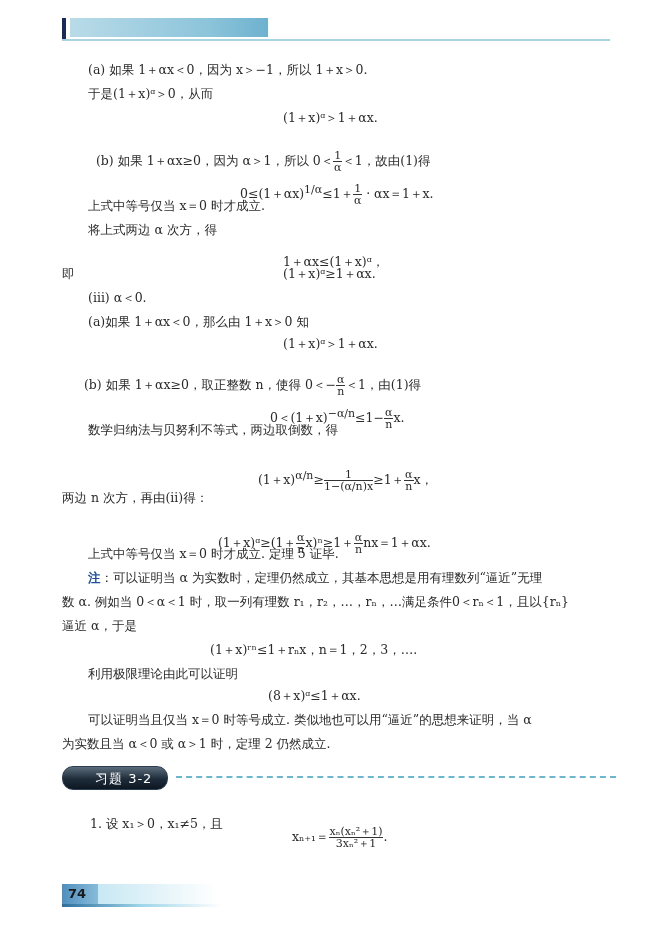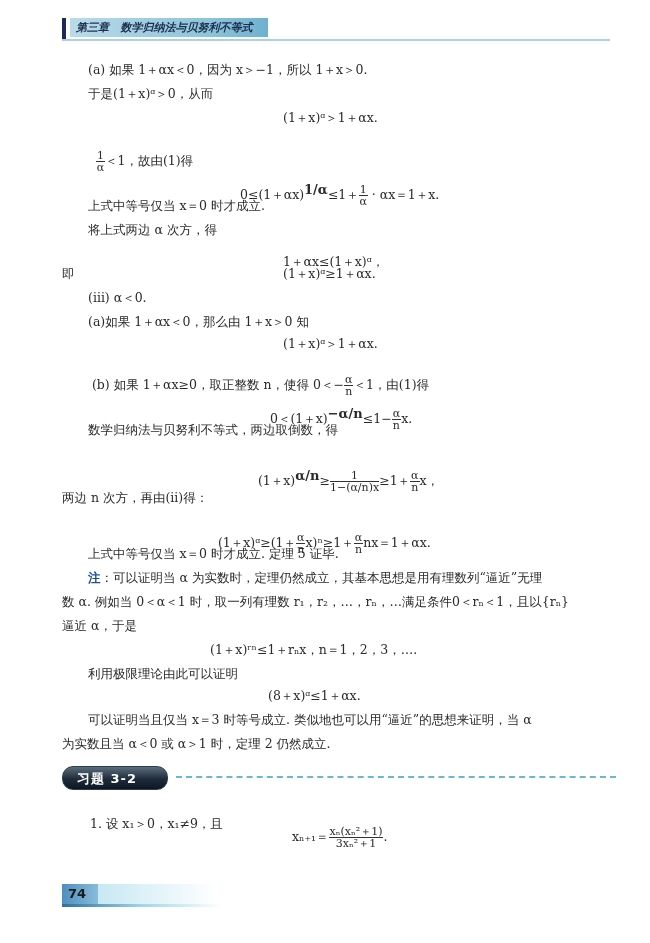--- a/index.html
+++ b/index.html
@@ -9,72 +9,71 @@
   .hdr .bar{position:absolute;left:0;top:0;width:4px;height:21px;background:#1a2a5c;}
   .hdr .band{position:absolute;left:8px;top:0;width:198px;height:19px;
        background:linear-gradient(90deg,#b9dbe8 0%,#8cc4da 70%,#6eb1cf 100%);}
   .hdr .title{position:absolute;left:14px;top:2px;font-family:"DejaVu Sans",sans-serif;
        font-size:11px;font-style:italic;font-weight:bold;color:#1d2e4e;white-space:pre;}
   .hdr .rule{position:absolute;left:0;top:21px;width:548px;height:2px;background:#a9d3de;}
   .line{position:absolute;font-size:12.5px;white-space:pre;line-height:16px;}
   .frac{display:inline-block;vertical-align:middle;text-align:center;font-size:11px;line-height:11px;}
   .frac .n{display:block;border-bottom:1px solid #333;padding:0 1px;}
   .frac .d{display:block;}
-  sup{font-size:13px;font-weight:bold;}
+  sup{font-size:11px;}
   .note{color:#1d4f9a;font-weight:bold;}
   .ex{position:absolute;left:62px;top:766px;width:548px;height:24px;}
   .ex .pill{position:absolute;left:0;top:0;width:104px;height:22px;border-radius:11px;
        background:linear-gradient(180deg,#5b6c7a 0%,#1e2c3a 55%,#0d1722 100%);
        border:1px solid #2c3e52;}
-  .ex .pill span{position:absolute;left:14px;top:3px;font-family:"DejaVu Sans",sans-serif;
-       font-weight:bold;font-size:13px;color:#fff;letter-spacing:1px;}
+  .ex .pill span{position:absolute;left:32px;top:3px;font-family:"DejaVu Sans",sans-serif;
+       font-weight:normal;font-size:13px;color:#fff;letter-spacing:1px;}
   .ex .dash{position:absolute;left:114px;top:10px;width:440px;height:0;
        border-top:2px dashed #6ab7cf;}
   .foot{position:absolute;left:62px;top:884px;width:200px;height:24px;}
   .foot .num{position:absolute;left:0;top:0;width:56px;height:20px;
        background:linear-gradient(90deg,#4f8fbf,#a7d3e8);}
   .foot .num span{position:absolute;left:6px;top:2px;font-family:"DejaVu Sans",sans-serif;
        font-size:13px;font-weight:bold;color:#1a1a1a;}
   .foot .grad{position:absolute;left:36px;top:0;width:120px;height:20px;
        background:linear-gradient(90deg,#c8e8f3,#ffffff);}
   .foot .rule{position:absolute;left:0;top:20px;width:160px;height:3px;
        background:linear-gradient(90deg,#2d6f9e,#9fd6ea,#ffffff);}
 </style>
 </head>
 <body>
 
 <div class="hdr">
   <div class="bar"></div>
   <div class="band"></div>
-  <div class="title">第三章   数学归纳法与贝努利不等式</div>
   <div class="rule"></div>
 </div>
 
 <div class="line" style="left:88px;top:62px">(a) 如果 1＋αx＜0，因为 x＞−1，所以 1＋x＞0.</div>
 <div class="line" style="left:88px;top:86px">于是(1＋x)ᵅ＞0，从而</div>
 <div class="line" style="left:283px;top:110px">(1＋x)ᵅ＞1＋αx.</div>
 
 <div class="line" style="left:88px;top:134px">
-  <span class="frac"><span class="n">1</span><span class="d">α</span></span><span>＜1，故由(1)得</span>
+  <span>(b) 如果 1＋αx≥0，因为 α＞1，所以 0＜</span><span class="frac"><span class="n">1</span><span class="d">α</span></span><span>＜1，故由(1)得</span>
 </div>
 
 <div class="line" style="left:232px;top:166px">
   <span>0≤(1＋αx)</span><sup>1/α</sup><span>≤1＋</span><span class="frac"><span class="n">1</span><span class="d">α</span></span> <span>· αx＝1＋x.</span>
 </div>
 
 <div class="line" style="left:88px;top:198px">上式中等号仅当 x＝0 时才成立.</div>
 <div class="line" style="left:88px;top:222px">将上式两边 α 次方，得</div>
 <div class="line" style="left:283px;top:254px">1＋αx≤(1＋x)ᵅ，</div>
 <div class="line" style="left:62px;top:266px">即</div>
 <div class="line" style="left:283px;top:266px">(1＋x)ᵅ≥1＋αx.</div>
 <div class="line" style="left:88px;top:290px">(ⅲ) α＜0.</div>
 <div class="line" style="left:88px;top:314px">(a)如果 1＋αx＜0，那么由 1＋x＞0 知</div>
 <div class="line" style="left:283px;top:336px">(1＋x)ᵅ＞1＋αx.</div>
 
-<div class="line" style="left:84px;top:358px">
+<div class="line" style="left:76px;top:358px">
   <span>(b) 如果 1＋αx≥0，取正整数 n，使得 0＜−</span><span class="frac"><span class="n">α</span><span class="d">n</span></span><span>＜1，由(1)得</span>
 </div>
 
 <div class="line" style="left:262px;top:390px">
   <span>0＜(1＋x)</span><sup>−α/n</sup><span>≤1−</span><span class="frac"><span class="n">α</span><span class="d">n</span></span><span>x.</span>
 </div>
 
 <div class="line" style="left:88px;top:422px">数学归纳法与贝努利不等式，两边取倒数，得</div>
 
 <div class="line" style="left:250px;top:452px">
@@ -87,31 +86,31 @@
   <span>(1＋x)ᵅ≥(1＋</span><span class="frac"><span class="n">α</span><span class="d">n</span></span><span>x)ⁿ≥1＋</span><span class="frac"><span class="n">α</span><span class="d">n</span></span><span>nx＝1＋αx.</span>
 </div>
 
 <div class="line" style="left:88px;top:546px">上式中等号仅当 x＝0 时才成立. 定理 5 证毕.</div>
 <div class="line" style="left:88px;top:570px"><span class="note">注</span><span>：可以证明当 α 为实数时，定理仍然成立，其基本思想是用有理数列“逼近”无理</span></div>
 <div class="line" style="left:62px;top:594px">数 α. 例如当 0＜α＜1 时，取一列有理数 r₁，r₂，…，rₙ，…满足条件0＜rₙ＜1，且以{rₙ}</div>
 <div class="line" style="left:62px;top:618px">逼近 α，于是</div>
 <div class="line" style="left:210px;top:642px">(1＋x)ʳⁿ≤1＋rₙx，n＝1，2，3，….</div>
 <div class="line" style="left:88px;top:666px">利用极限理论由此可以证明</div>
 <div class="line" style="left:268px;top:688px">(8＋x)ᵅ≤1＋αx.</div>
-<div class="line" style="left:88px;top:712px">可以证明当且仅当 x＝3 时等号成立. 类似地也可以用“逼近”的思想来证明，当 α</div>
+<div class="line" style="left:88px;top:712px">可以证明当且仅当 x＝0 时等号成立. 类似地也可以用“逼近”的思想来证明，当 α</div>
 <div class="line" style="left:62px;top:736px">为实数且当 α＜0 或 α＞1 时，定理 2 仍然成立.</div>
 
 <div class="ex">
   <div class="pill">
       <span>习题 3-2</span>
     </div>
   <div class="dash"></div>
 </div>
 
-<div class="line" style="left:90px;top:816px">1. 设 x₁＞0，x₁≠9，且</div>
+<div class="line" style="left:90px;top:816px">1. 设 x₁＞0，x₁≠5，且</div>
 <div class="line" style="left:284px;top:810px">
   <span>xₙ₊₁＝</span><span class="frac"><span class="n">xₙ(xₙ²＋1)</span><span class="d">3xₙ²＋1</span></span><span>.</span>
 </div>
 
 <div class="foot">
   <div class="num">
       <span>74</span>
     </div>
   <div class="grad"></div>
   <div class="rule"></div>

